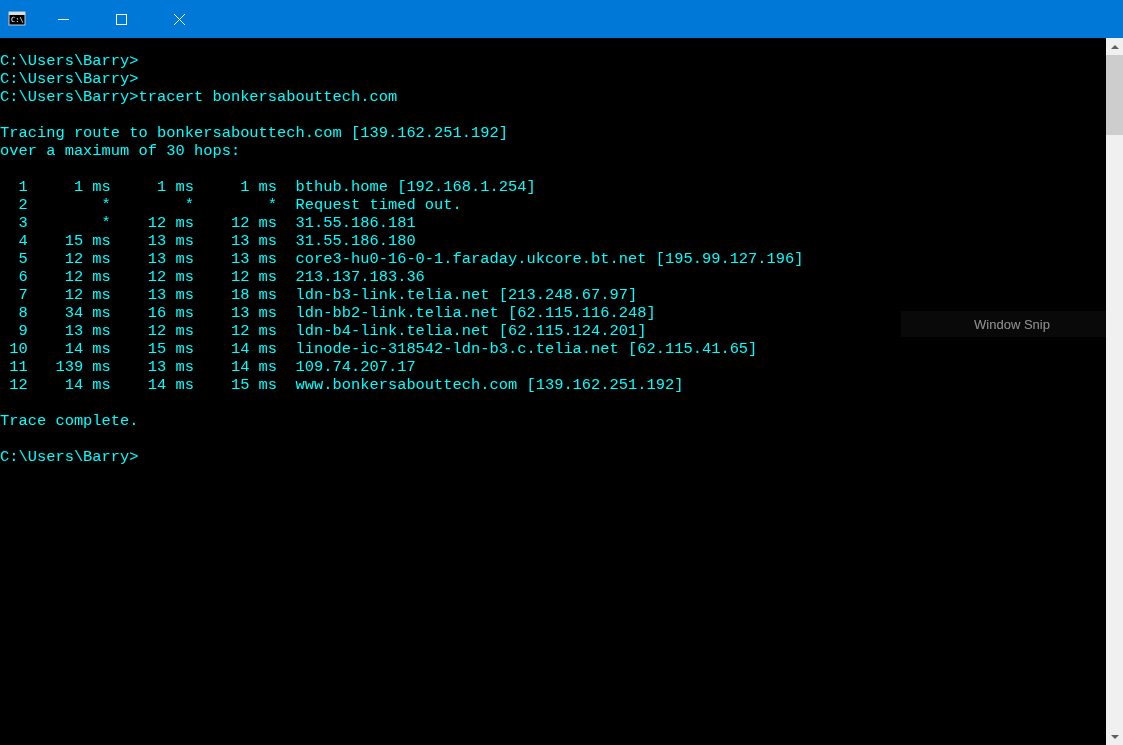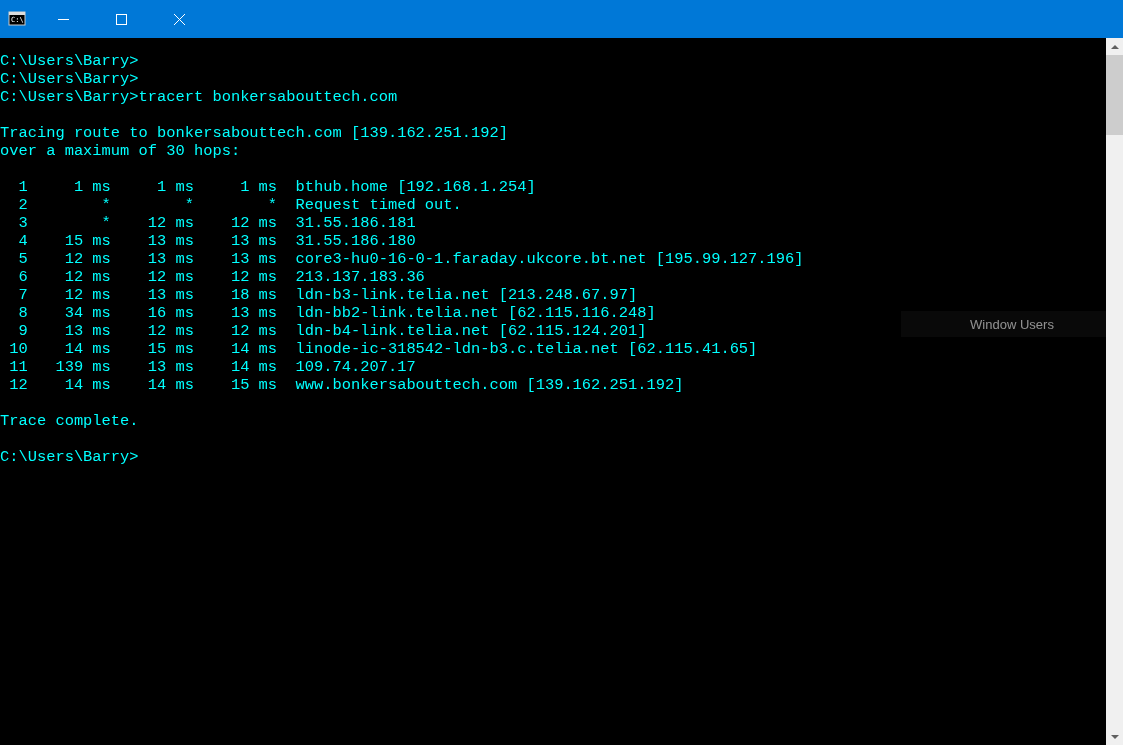--- a/index.html
+++ b/index.html
@@ -169,21 +169,21 @@
   8    34 ms    16 ms    13 ms  ldn-bb2-link.telia.net [62.115.116.248]
   9    13 ms    12 ms    12 ms  ldn-b4-link.telia.net [62.115.124.201]
  10    14 ms    15 ms    14 ms  linode-ic-318542-ldn-b3.c.telia.net [62.115.41.65]
  11   139 ms    13 ms    14 ms  109.74.207.17
  12    14 ms    14 ms    15 ms  www.bonkersabouttech.com [139.162.251.192]
 
 Trace complete.
 
 C:\Users\Barry&gt;</div>
     <div class="snip-overlay">
-      <span>Window Users</span>
+      <span>Window Snip</span>
     </div>
     <div class="scrollbar">
       <div class="scroll-arrow">
         <svg width="8" height="4" viewBox="0 0 8 4">
             <polygon points="4,0 8,4 0,4" fill="#606060"></polygon>
           </svg>
       </div>
       <div class="scroll-track">
         <div class="scroll-thumb"></div>
       </div>

